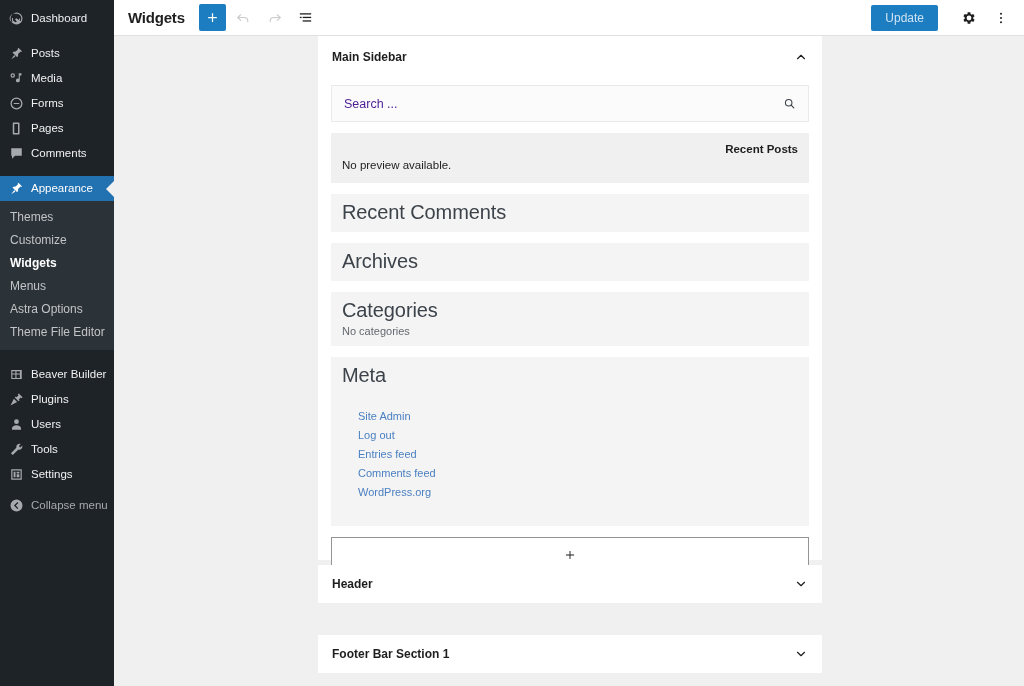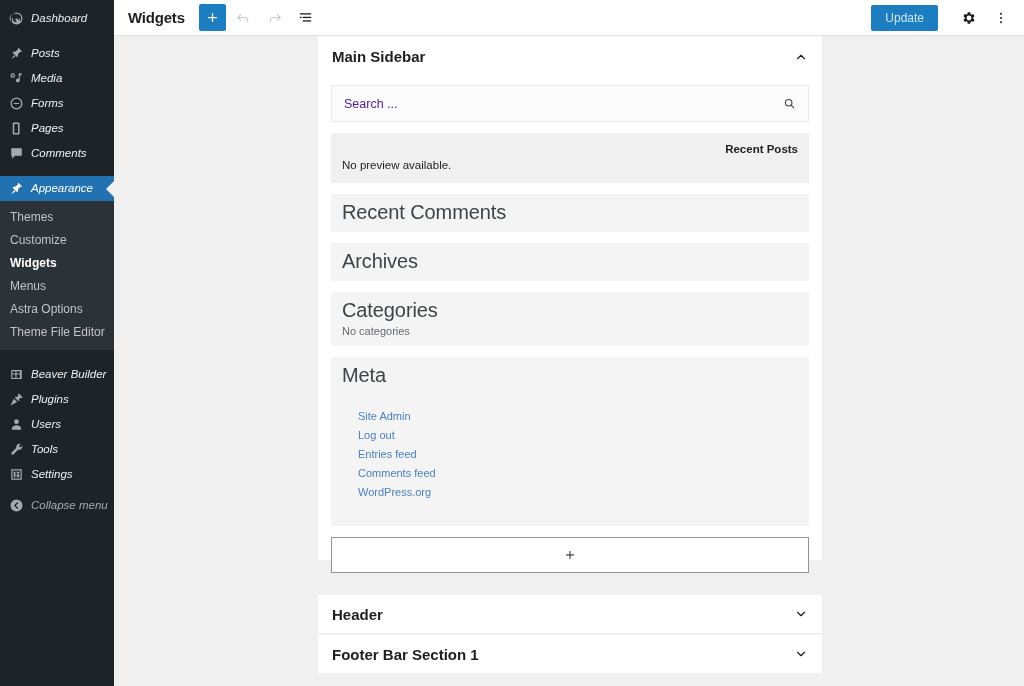--- a/index.html
+++ b/index.html
@@ -22,21 +22,20 @@
     overflow: hidden;
   }
   .menu-item {
     position: relative;
     display: flex; align-items: center;
     height: 25px;
     padding: 0 0 0 8px;
     color: #f0f0f1;
     line-height: 25px;
     cursor: pointer;
-    font-style: italic;
   }
   .menu-item .mi-ico {
     width: 17px; height: 17px;
     margin-right: 6px;
     display: flex; align-items: center; justify-content: center;
     color: #a7aaad;
     flex: 0 0 auto;
   }
   .menu-item .mi-ico svg { display:block; }
   .menu-item .mi-label { white-space: nowrap; }
@@ -135,21 +134,21 @@
     width: 504px;
     background: #fff;
   }
   .wa-header {
     height: 41px;
     display: flex; align-items: center;
     padding: 0 14px 0 14px;
     cursor: pointer;
   }
   .wa-title {
-    font-size: 15px;
+    font-size: 12px;
     font-weight: bold;
     color: #1e1e1e;
   }
   .wa-chevron {
     margin-left: auto;
     color: #1e1e1e;
     display: flex; align-items: center;
   }
   .wa-body { padding: 8px 13px 14px 13px; }
 
@@ -472,21 +471,21 @@
 
       <div class="add-block-btn">
         <svg width="14" height="14" viewBox="0 0 24 24" fill="currentColor">
             <path d="M11.2 5h1.6v6.2H19v1.6h-6.2V19h-1.6v-6.2H5v-1.6h6.2V5z"></path>
           </svg>
       </div>
 
     </div>
   </div>
 
-  <div class="collapsed-area" style="top:559px;">
+  <div class="collapsed-area" style="top:529px;">
     <div class="wa-header" style="height:38px;">
       <span class="wa-title">Header</span>
       <span class="wa-chevron">
         <svg width="14" height="14" viewBox="0 0 24 24" fill="none" stroke="currentColor" stroke-width="2" stroke-linecap="round" stroke-linejoin="round">
             <path d="M6 9l6 6 6-6"></path>
           </svg>
       </span>
     </div>
   </div>
 

